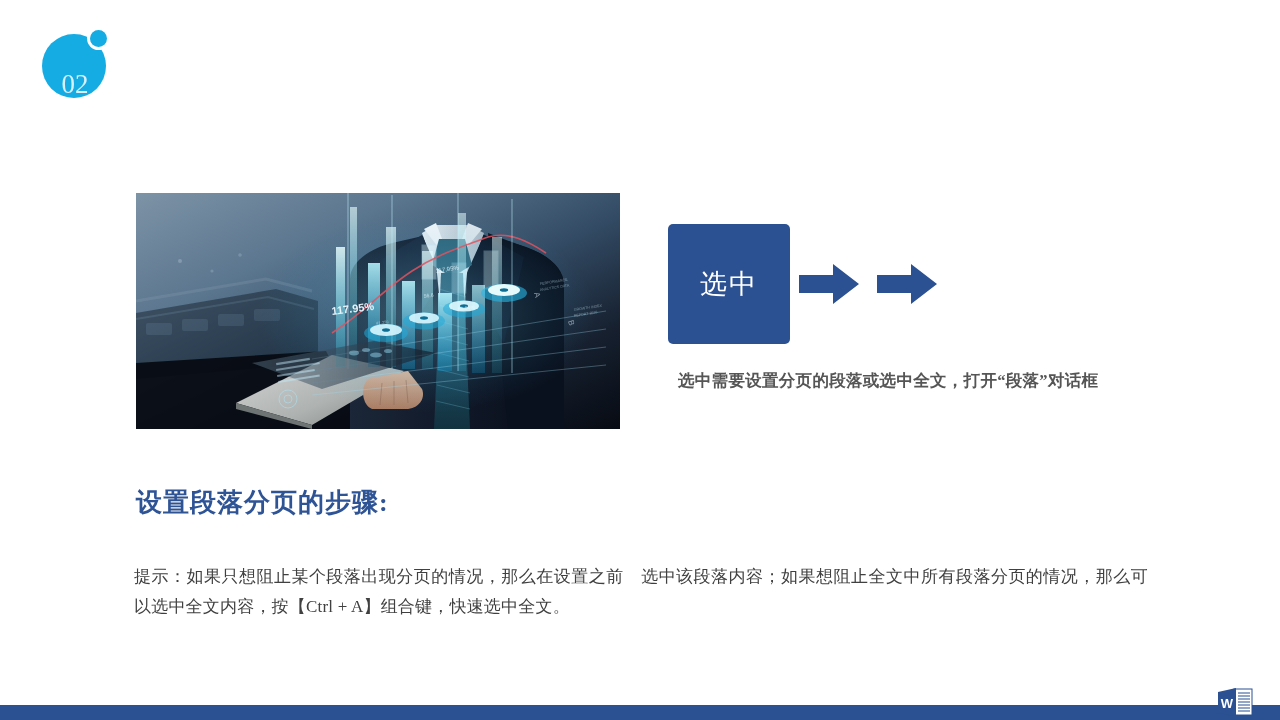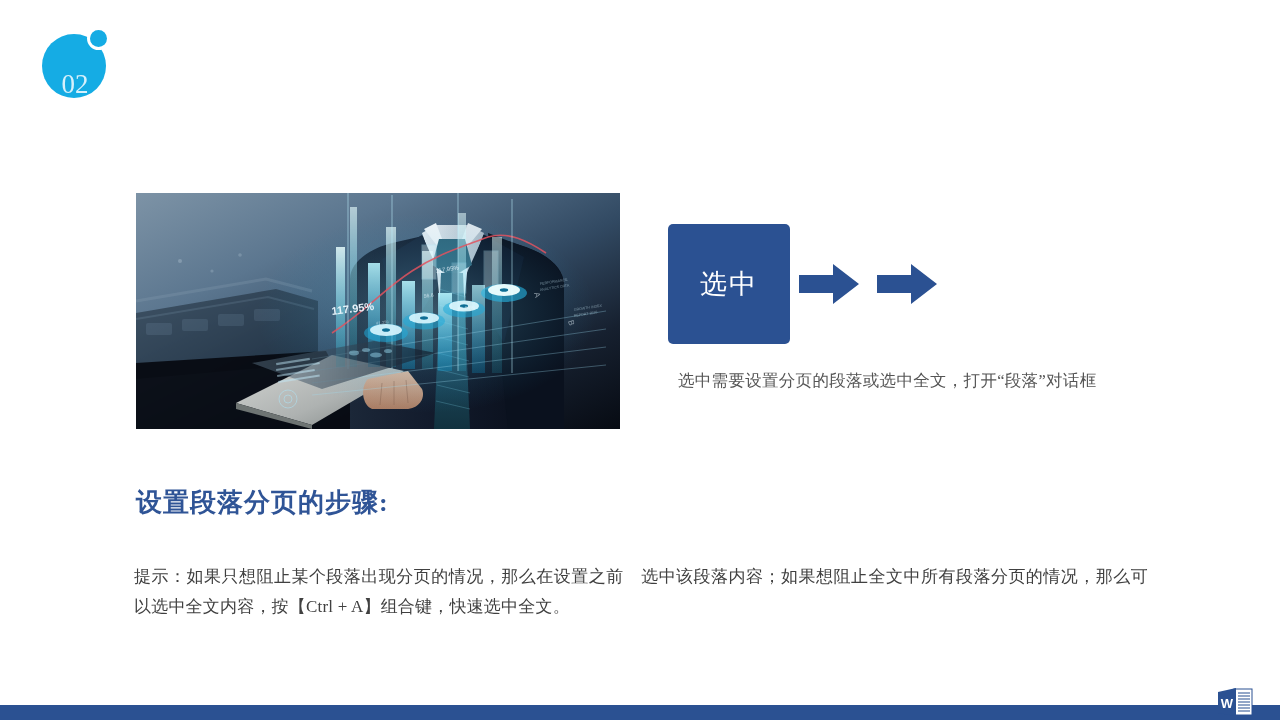--- a/index.html
+++ b/index.html
@@ -133,20 +133,21 @@
   .flow-caption {
     position: absolute;
     left: 678px;
     top: 368px;
     width: 500px;
     color: #555555;
     font-size: 16.5px;
     line-height: 26px;
     font-family: "Liberation Serif", "DejaVu Serif", serif;
     letter-spacing: 0.3px;
+    font-weight: bold;
   }
 
   
   .steps-heading {
     position: absolute;
     left: 136px;
     top: 487px;
     color: #2f5496;
     font-size: 26px;
     line-height: 1.2;

